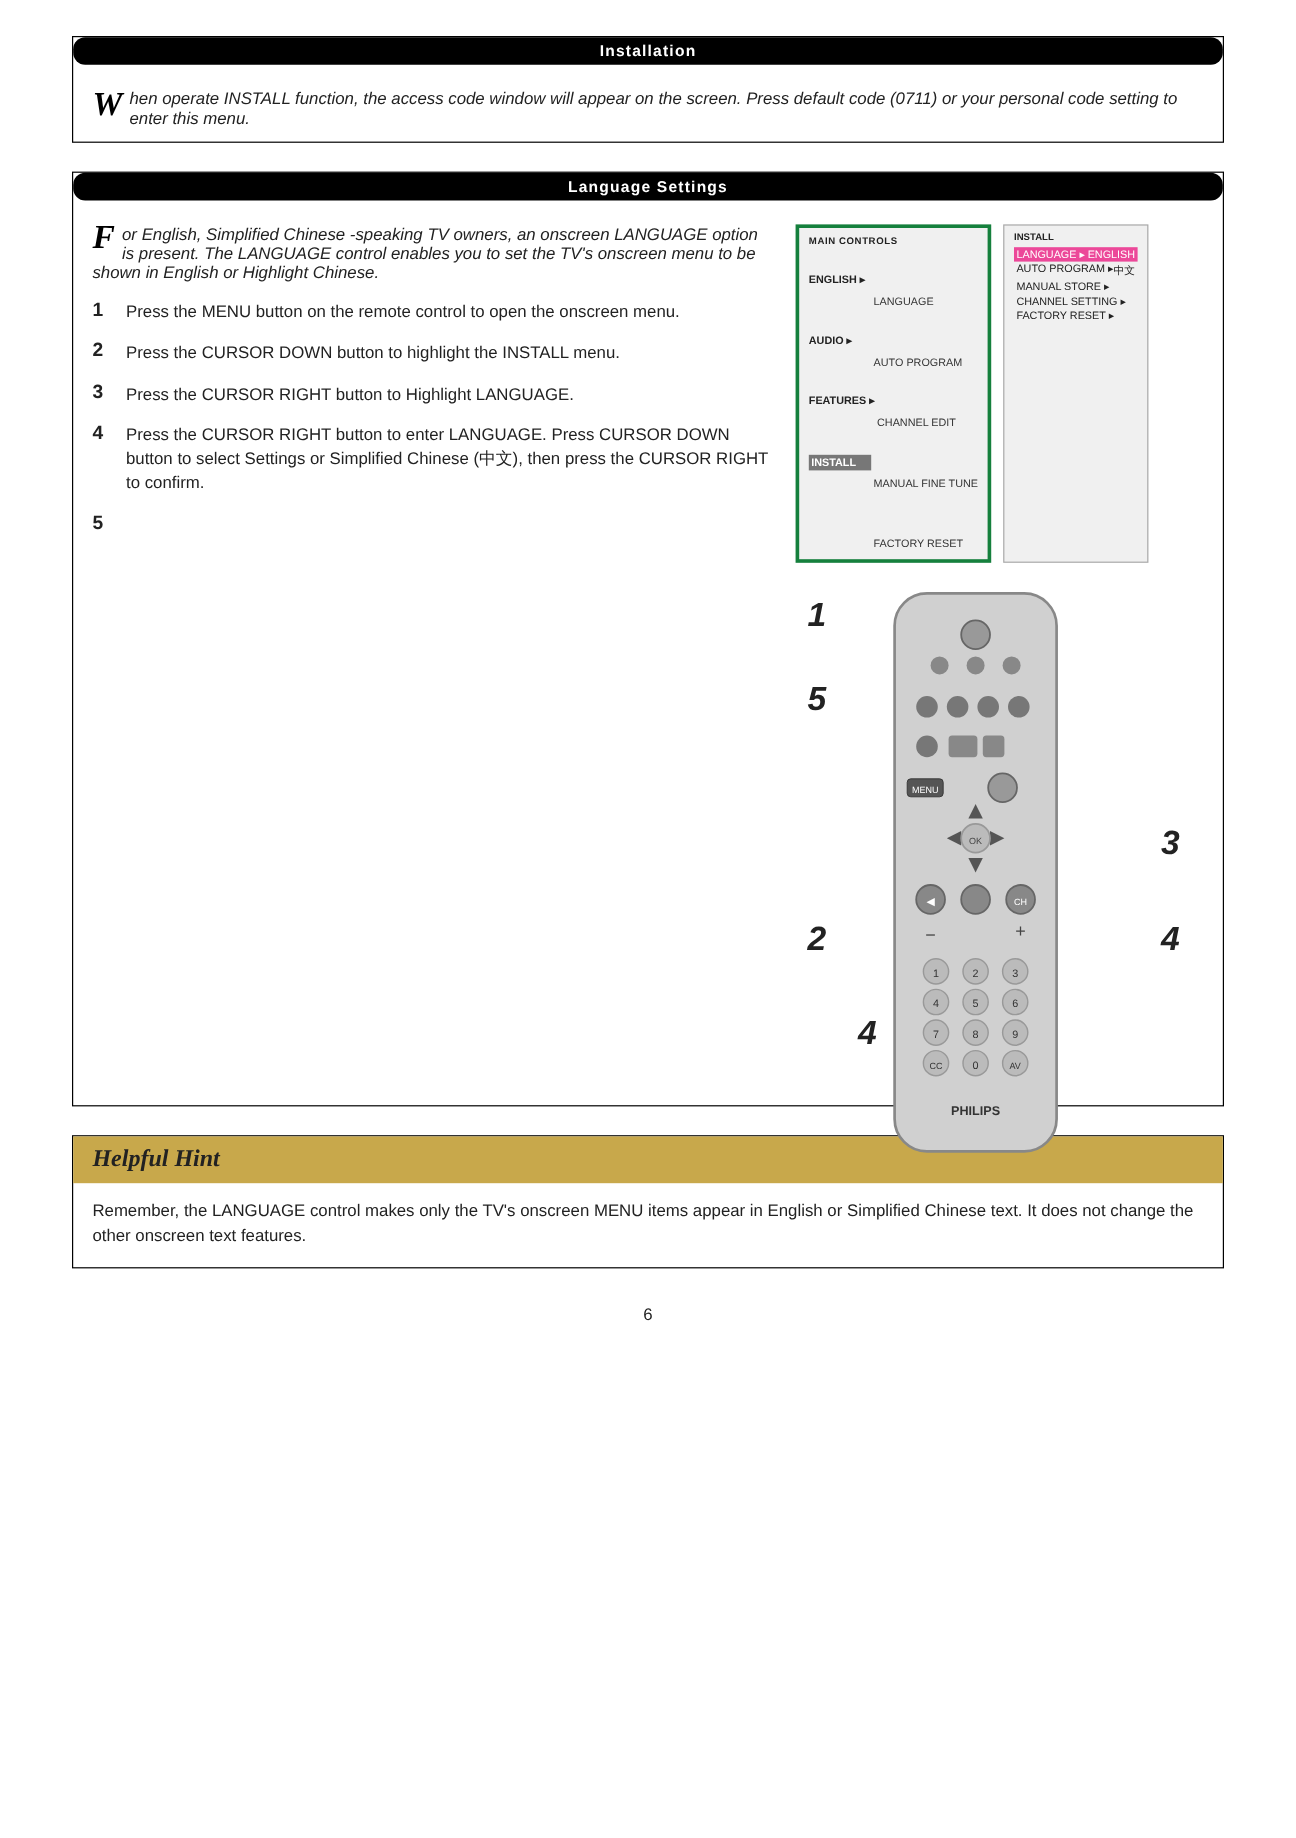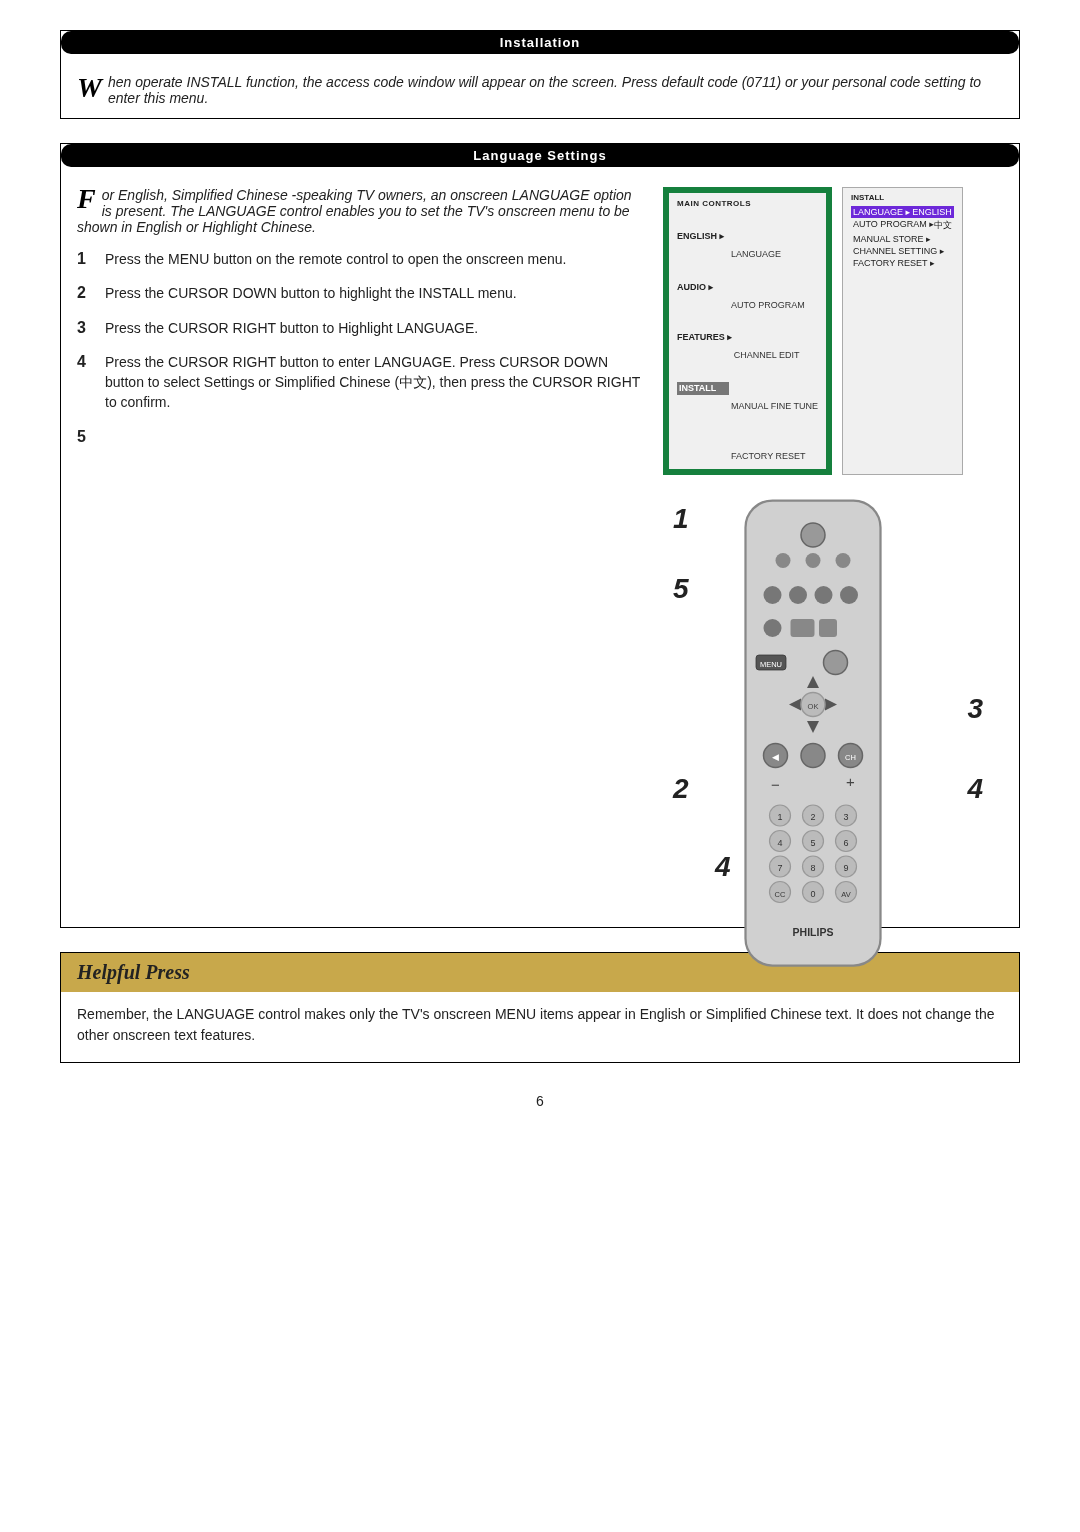--- a/index.html
+++ b/index.html
@@ -130,21 +130,21 @@
     }
 
     
     .diagrams-row {
       display: flex;
       gap: 10px;
       margin-bottom: 8px;
     }
     .main-menu-box {
       background: #f0f0f0;
-      border: 6px solid #15803d;
+      border: 3px solid #15803d;
       padding: 5px 8px;
       font-size: 9px;
       font-family: Arial, sans-serif;
       line-height: 1.5;
     }
     .main-menu-box .menu-title {
       font-size: 8px;
       font-weight: bold;
       letter-spacing: 0.5px;
       text-transform: uppercase;
@@ -182,21 +182,21 @@
       text-transform: uppercase;
       margin-bottom: 4px;
     }
     .install-box .ib-row {
       display: flex;
       justify-content: space-between;
       padding: 1px 2px;
       font-size: 9px;
     }
     .install-box .ib-row.active {
-      background: #6d28d9;
+      background: #ec4899;
       color: #fff;
     }
 
     
     svg.remote {
       width: 160px;
       height: auto;
     }
 
     .remote-area {
@@ -387,21 +387,21 @@
 
           <text x="60" y="295" font-size="7" fill="#333" text-anchor="middle" font-family="Arial" font-weight="bold">PHILIPS</text>
         </svg>
       </div>
     </div>
   </div>
 </div>
 
 <div class="helpful-hint">
   <div class="hint-header">
-    <span>Helpful Press</span>
+    <span>Helpful Hint</span>
   </div>
   <div class="hint-content">
     <span>Remember, the LANGUAGE control makes only the TV's onscreen MENU items appear in English or Simplified Chinese text. It does not change the other onscreen text features.</span>
   </div>
 </div>
 
 <div class="page-number">
   <span>6</span>
 </div>
 

